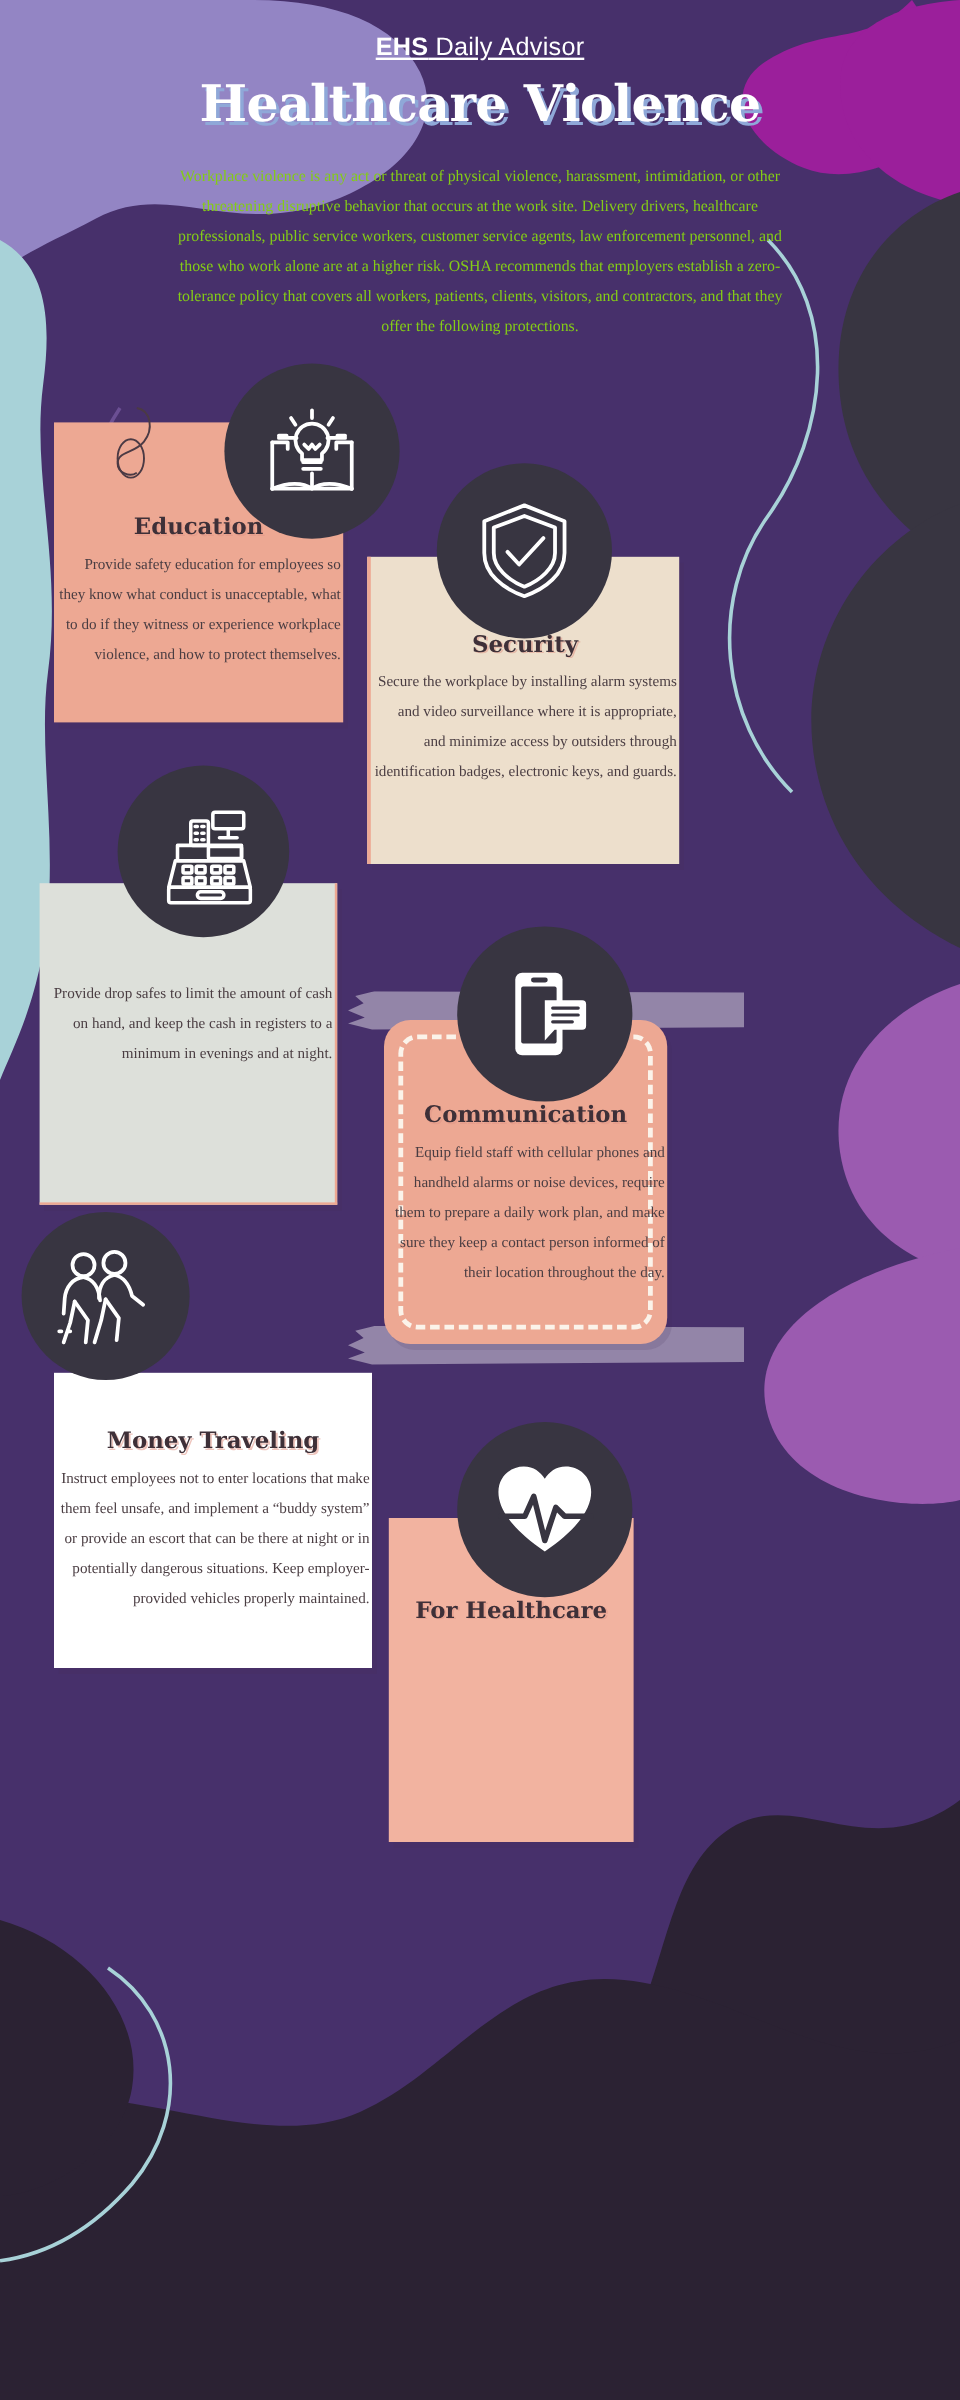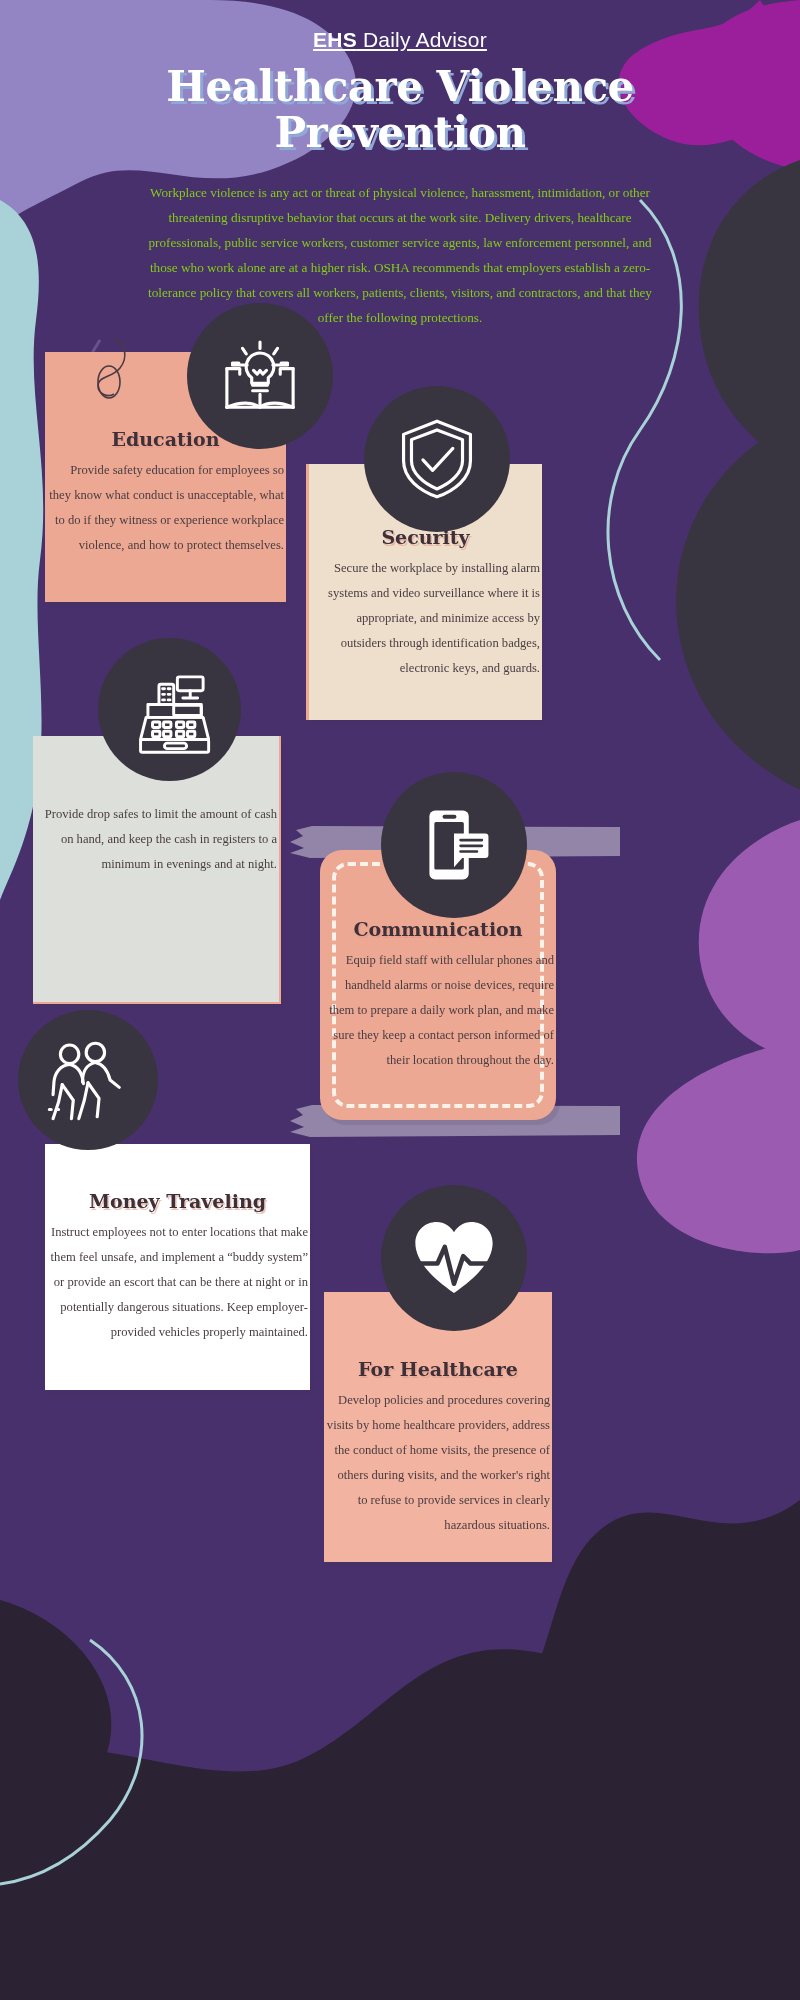--- a/index.html
+++ b/index.html
@@ -94,21 +94,20 @@
   <path fill="none" stroke="#a8d2d8" stroke-width="3" d="M90,1640 C150,1680 160,1760 110,1820 C70,1866 30,1880 0,1884"></path>
   <path fill="none" stroke="#6b4f93" stroke-width="3" d="M100,340 C60,400 70,470 110,520"></path>
 </svg>
 
 <div class="header">
   <div class="brand">
     <b>EHS</b><span> Daily Advisor</span>
   </div>
   <div class="maintitle">
     <div>Healthcare Violence</div>
-    <div>Prevention</div>
   </div>
   <div class="intro">Workplace violence is any act or threat of physical violence, harassment, intimidation, or other threatening disruptive behavior that occurs at the work site. Delivery drivers, healthcare professionals, public service workers, customer service agents, law enforcement personnel, and those who work alone are at a higher risk. OSHA recommends that employers establish a zero-tolerance policy that covers all workers, patients, clients, visitors, and contractors, and that they offer the following protections.</div>
 </div>
 
 <div class="icon-badge" style="left:187px; top:303px; width:146px; height:146px;">
   <svg width="92" height="92" viewBox="0 0 100 100" fill="none" stroke="#fff" stroke-width="3.4" stroke-linecap="round" stroke-linejoin="round">
     <path d="M50 13 v7 M31 20 l4 6 M69 20 l-4 6 M20 36 h7 M80 36 h-7"></path>
     <path d="M50 25 a15 15 0 0 0 -9 27 v6 h18 v-6 a15 15 0 0 0 -9 -27z"></path>
     <path d="M43 44 l4 4 3 -4 3 4 4 -4"></path>
     <path d="M42 60 h16 M42 66 h16"></path>
@@ -128,21 +127,21 @@
   <div class="cbody">Provide safety education for employees so they know what conduct is unacceptable, what to do if they witness or experience workplace violence, and how to protect themselves.</div>
 </div>
 
 <div class="icon-badge" style="left:364px; top:386px; width:146px; height:146px;">
   <svg width="88" height="88" viewBox="0 0 100 100" fill="none" stroke="#fff" stroke-width="3.6" stroke-linecap="round" stroke-linejoin="round">
     <path d="M50 7 L88 22 v30 C88 72 70 86 50 93 C30 86 12 72 12 52 V22 Z"></path>
     <path d="M50 17 L79 28 v24 C79 66 65 78 50 84 C35 78 21 66 21 52 V28 Z"></path>
     <path d="M34 51 L45 63 L68 38"></path>
   </svg>
 </div>
-<div class="card sk-cream" style="left:306px; top:464px; width:236px; height:256px; padding-top:62px;">
+<div class="card sk-cream" style="left:306px; top:464px; width:260px; height:256px; padding-top:62px;">
   <div class="ctitle">Security</div>
   <div class="cbody">Secure the workplace by installing alarm systems and video surveillance where it is appropriate, and minimize access by outsiders through identification badges, electronic keys, and guards.</div>
 </div>
 
 <div class="icon-badge" style="left:98px; top:638px; width:143px; height:143px;">
   <svg width="92" height="92" viewBox="0 0 100 100" fill="none" stroke="#fff" stroke-width="3.2" stroke-linecap="round" stroke-linejoin="round">
     <rect x="58" y="14" width="28" height="15" rx="2"></rect>
     <path d="M72 29 v8 M64 37 h16"></path>
     <rect x="38" y="22" width="16" height="22" rx="2"></rect>
     <path d="M42 27 h2 M48 27 h2 M42 33 h2 M48 33 h2 M42 39 h2 M48 39 h2"></path>
@@ -155,21 +154,21 @@
       <rect x="43" y="63" width="8" height="6" rx="1"></rect>
     <rect x="57" y="63" width="8" height="6" rx="1"></rect>
       <rect x="69" y="63" width="8" height="6" rx="1"></rect>
     <rect x="31" y="73" width="8" height="6" rx="1"></rect>
       <rect x="43" y="73" width="8" height="6" rx="1"></rect>
     <rect x="57" y="73" width="8" height="6" rx="1"></rect>
       <rect x="69" y="73" width="8" height="6" rx="1"></rect>
   </svg>
 </div>
 <div class="card sk-gray" style="left:33px; top:736px; width:248px; height:268px; padding-top:66px;">
-  <div class="cbody" style="">Provide drop safes to limit the amount of cash on hand, and keep the cash in registers to a minimum in evenings and at night.</div>
+  <div class="cbody" style="margin-top:14px;">Provide drop safes to limit the amount of cash on hand, and keep the cash in registers to a minimum in evenings and at night.</div>
 </div>
 
 <svg class="brushband" style="left:290px; top:826px;" width="330" height="34" viewBox="0 0 330 34">
   <path fill="#9385a8" d="M6 4 L22 0 L330 1 L330 30 L20 32 L0 27 L14 22 L0 16 L13 10 Z"></path>
 </svg>
 <svg class="brushband" style="left:290px; top:1105px;" width="330" height="34" viewBox="0 0 330 34">
   <path fill="#9385a8" d="M6 4 L22 0 L330 1 L330 30 L20 32 L0 27 L14 22 L0 16 L13 10 Z"></path>
 </svg>
 <div class="icon-badge" style="left:381px; top:772px; width:146px; height:146px;">
   <svg width="82" height="82" viewBox="0 0 100 100">
@@ -205,16 +204,15 @@
   <div class="ctitle">Money Traveling</div>
   <div class="cbody">Instruct employees not to enter locations that make them feel unsafe, and implement a “buddy system” or provide an escort that can be there at night or in potentially dangerous situations. Keep employer-provided vehicles properly maintained.</div>
 </div>
 
 <div class="icon-badge" style="left:381px; top:1185px; width:146px; height:146px;">
   <svg width="92" height="92" viewBox="0 0 100 100">
     <path fill="#fff" d="M50 88 C18 66 8 48 8 34 C8 20 19 11 31 11 C40 11 46 16 50 22 C54 16 60 11 69 11 C81 11 92 20 92 34 C92 48 82 66 50 88 Z"></path>
     <path fill="none" stroke="#383541" stroke-width="5" stroke-linejoin="round" stroke-linecap="round" d="M10 56 H32 L40 38 L50 78 L60 48 L68 56 H92"></path>
   </svg>
 </div>
-<div class="card sk-salmon" style="left:324px; top:1292px; width:228px; height:270px; padding-top:66px;">
+<div class="card sk-salmon" style="left:324px; top:1265px; width:204px; height:270px; padding-top:66px;">
   <div class="ctitle">For Healthcare</div>
-  <div class="cbody">Develop policies and procedures covering visits by home healthcare providers, address the conduct of home visits, the presence of others during visits, and the worker's right to refuse to provide services in clearly hazardous situations.</div>
 </div>
 
 </body></html>

